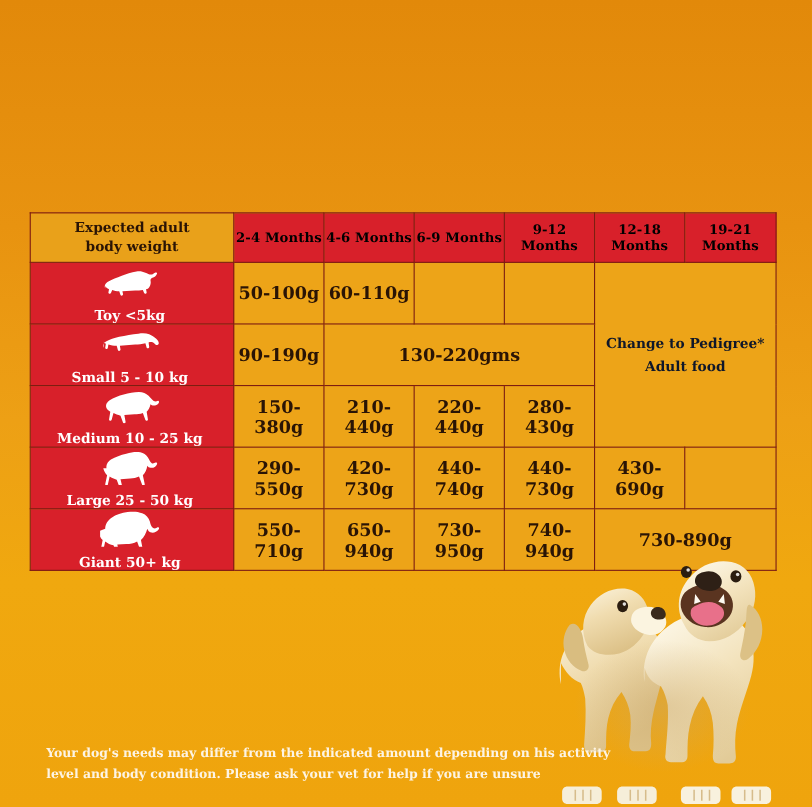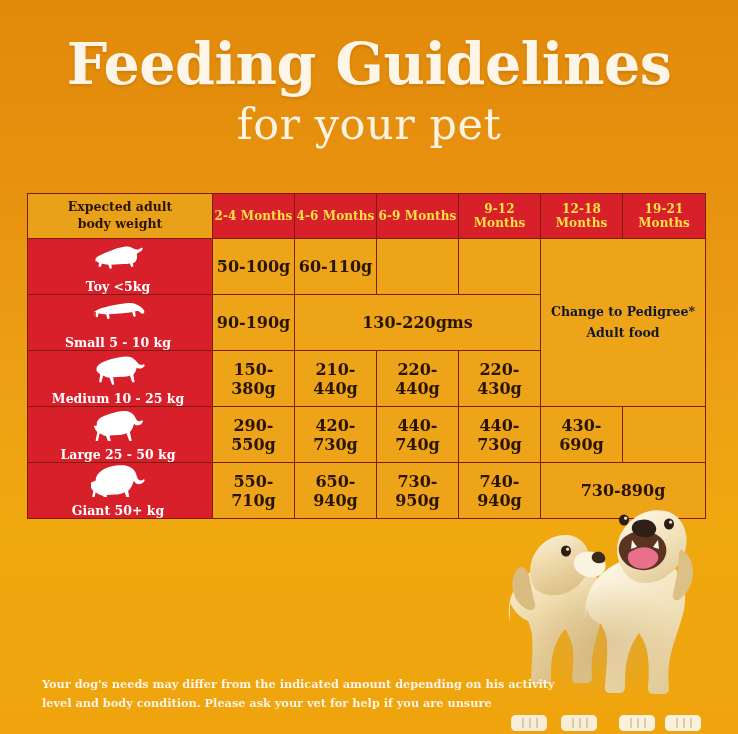--- a/index.html
+++ b/index.html
@@ -77,21 +77,21 @@
     color: #2a1405;
     font-family: "DejaVu Serif", serif;
     font-weight: bold;
     font-size: 12.5px;
     line-height: 1.35;
     text-align: center;
     height: 52px;
   }
   .hdr-month {
     background: #d8202a;
-    color: #fde047;
+    color: #000000;
     font-family: "DejaVu Serif", serif;
     font-weight: bold;
     font-size: 12px;
     text-align: center;
     height: 52px;
     letter-spacing: 0.1px;
   }
 
   
   .size-cell {
@@ -168,24 +168,20 @@
     width: 258px;
     height: 262px;
   }
   .puppies svg { display: block; width: 100%; height: 100%; }
 </style>
 </head>
 <body>
 
 <div class="poster">
 
-  <div class="title-block">
-    <div class="title-main">Feeding Guidelines</div>
-    <div class="title-sub">for your pet</div>
-  </div>
 
   <div class="table-wrap">
     <table class="feed">
       <colgroup>
         <col style="width:185px">
         <col style="width:82px">
         <col style="width:82px">
         <col style="width:82px">
         <col style="width:82px">
         <col style="width:82px">
@@ -249,21 +245,21 @@
               <svg viewBox="0 0 100 58" xmlns="http://www.w3.org/2000/svg">
                 <path fill="#ffffff" d="M10 34c-2-5 1-9 5-12 6-4 14-7 22-9 8-2 16-4 24-4 6 0 11 2 15 6 3 3 5 6 8 8 2 1 4 1 6 0 2-1 3 1 2 3-2 3-5 4-8 4-2 0-4-1-5-2-1 5-3 9-6 12l2 12c0 2-3 3-4 1l-4-11c-4 2-9 2-13 2l-16 1 2 11c0 2-3 3-4 1l-4-11c-4-1-8-2-11-4l-3 11c-1 2-4 1-4-1l2-12c-3-2-5-4-6-6z"></path>
               </svg>
             </span>
             <span class="size-label">Medium 10 - 25 kg</span>
           </div>
         </td>
         <td class="data-cell">150-380g</td>
         <td class="data-cell">210-440g</td>
         <td class="data-cell">220-440g</td>
-        <td class="data-cell">220-430g</td>
+        <td class="data-cell">280-430g</td>
       </tr>
 
       <tr>
         <td class="size-cell">
           <div class="size-inner">
             <span class="dog-icon">
               <svg viewBox="0 0 100 58" xmlns="http://www.w3.org/2000/svg">
                 <path fill="#ffffff" d="M10 32c-1-6 2-11 7-14 7-4 15-7 24-9 8-2 15-3 22-2 5 1 9 4 12 8 2 3 3 7 6 9 2 1 4 0 6-1 2-1 3 1 2 3-2 4-6 6-10 5-2 0-4-1-5-3-1 6-3 11-7 15l3 14c0 2-3 3-4 1l-5-13c-4 2-9 3-14 3l-15 1 3 13c0 2-3 3-4 1l-5-13c-4-1-8-3-11-5l-3 13c-1 2-4 1-4-1l3-14c-3-3-5-7-6-11z"></path>
               </svg>
             </span>

